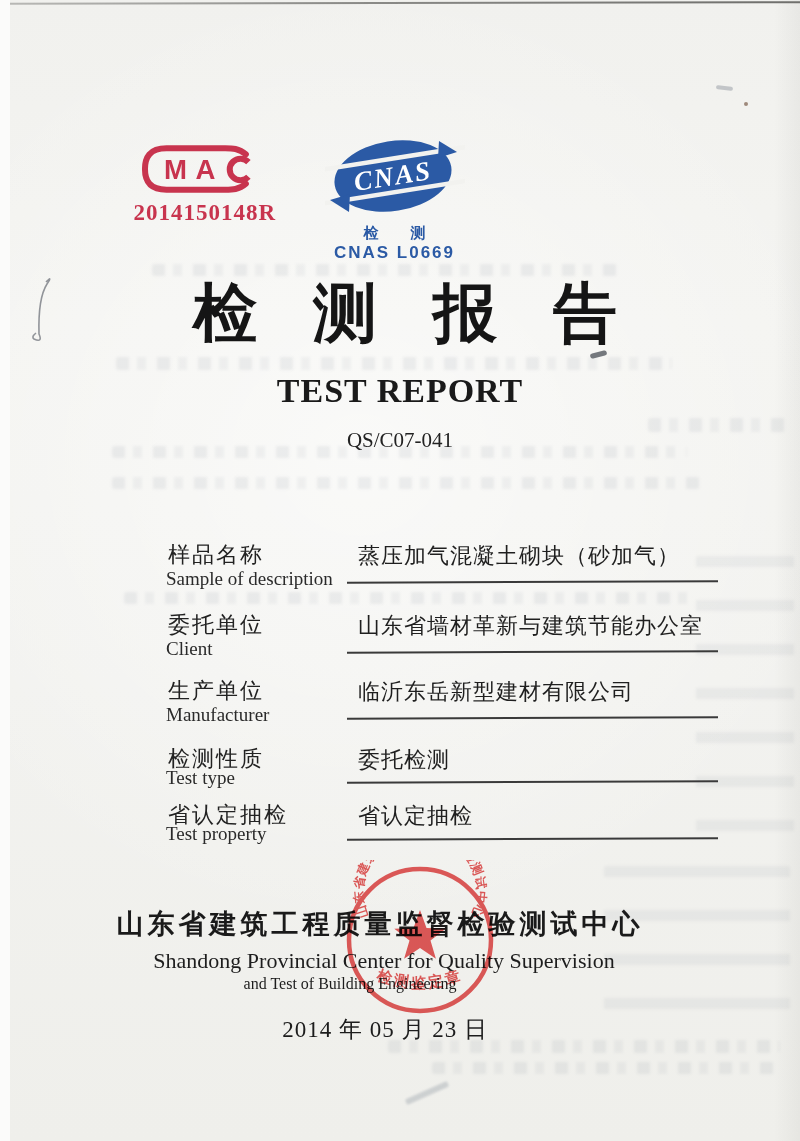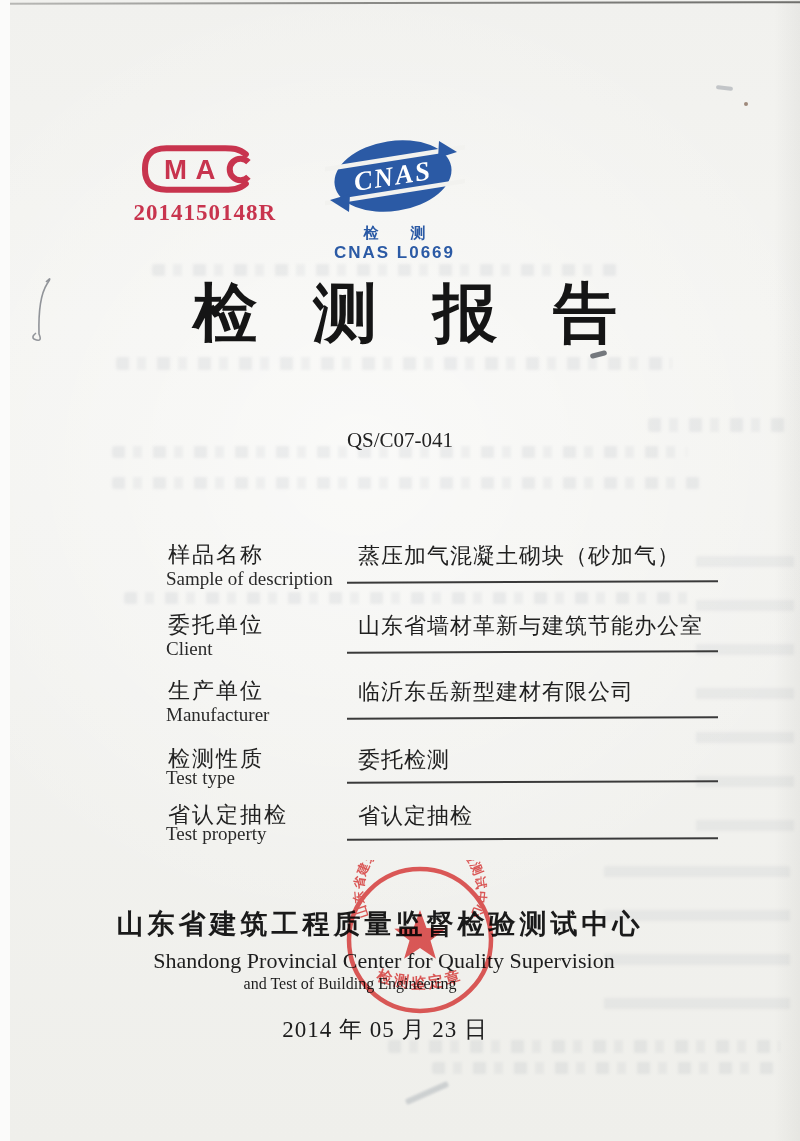--- a/index.html
+++ b/index.html
@@ -104,20 +104,21 @@
       </g>
       <polygon points="114,9 132,20 113,26" fill="#2b5aa5"></polygon>
       <polygon points="24,80 5,68 25,62" fill="#2b5aa5"></polygon>
     </svg>
     <div class="cnas-zh">检 测</div>
     <div class="cnas-en">CNAS L0669</div>
   </div>
 
 
   <div class="abs title-zh">检测报告</div>
+  <div class="abs title-en">TEST REPORT</div>
   <div class="abs doc-code">QS/C07-041</div>
 
   <div class="abs field-row row1">
     <span class="zh">样品名称</span>
     <span class="en">Sample of description</span>
     <span class="val">蒸压加气混凝土砌块（砂加气）</span>
     <span class="line"></span>
   </div>
   <div class="abs field-row row2">
     <span class="zh">委托单位</span>

